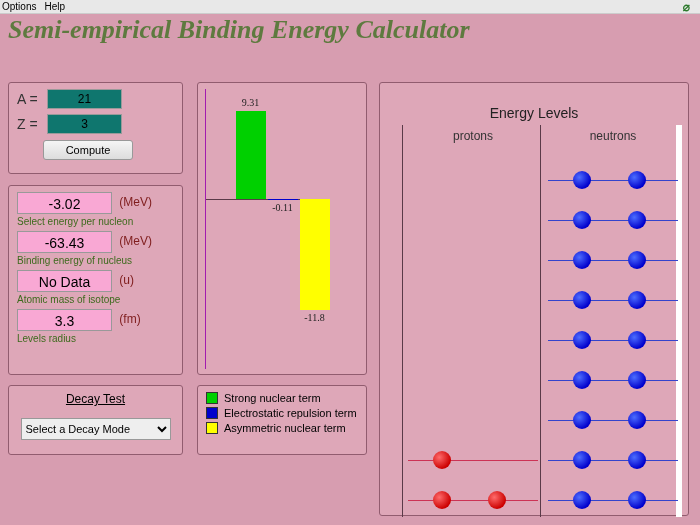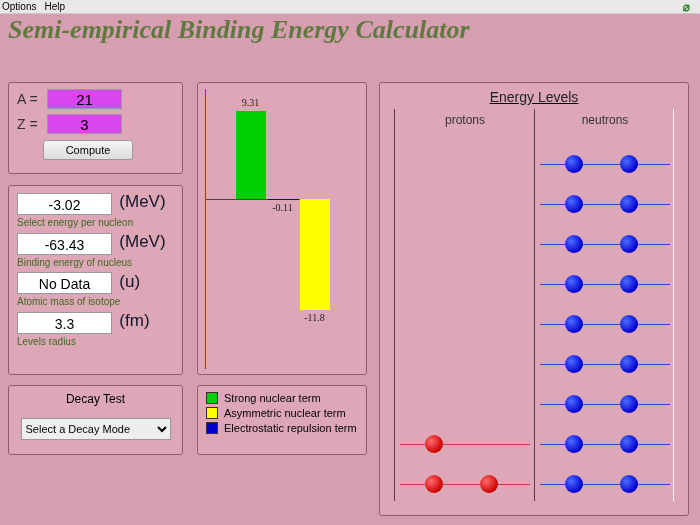--- a/index.html
+++ b/index.html
@@ -59,46 +59,46 @@
     background: #dea7b8;
     border: 1px solid #915c6f;
     border-radius: 3px;
   }
   
   #inputs { left: 0; top: 0; width: 175px; height: 92px; padding: 6px 8px; }
   #inputs .row { display: flex; align-items: center; margin-bottom: 5px; }
   #inputs .lab { width: 30px; font-size: 14px; color: #333; }
   #inputs input {
     width: 75px; height: 20px;
-    font-size: 15px; text-align: center;
-    border: 1px solid #999; background: #d946ef;
+    font-size: 12px; text-align: center;
+    border: 1px solid #999; background: #0f766e;
   }
   .compute-btn {
     width: 90px; height: 20px;
     margin: 6px auto 0 26px;
     display: block;
     font-size: 11px;
     background: linear-gradient(#f5f5f5,#ddd);
     border: 1px solid #999; border-radius: 3px;
     cursor: pointer;
   }
 
   #results { left: 0; top: 103px; width: 175px; height: 190px; padding: 6px 8px 4px 8px; }
   #results .rrow { margin-bottom: 2px; }
   #results .rval {
     display: inline-block; width: 95px; height: 22px;
-    border: 1px solid #999; background: #ffffff;
+    border: 1px solid #999; background: #f9a8d4;
     font-size: 14px; text-align: center; line-height: 22px;
     vertical-align: middle;
   }
-  #results .runit { font-size: 17px; color: #0f172a; margin-left: 4px; }
+  #results .runit { font-size: 12px; color: #7f1d1d; margin-left: 4px; }
   #results .rlabel { color: #3d6a1d; font-size: 10px; margin: 1px 0 4px 0; }
 
   #decay { left: 0; top: 303px; width: 175px; height: 70px; padding: 6px; text-align: center; }
-  #decay .dtitle { font-size: 12px; margin-bottom: 12px; }
+  #decay .dtitle { font-size: 12px; margin-bottom: 12px; text-decoration: underline; }
   #decay select {
     width: 150px; height: 22px; font-size: 11px;
     border: 1px solid #999; background: #eee;
   }
 
   
   #barchart { left: 189px; top: 0; width: 170px; height: 293px; padding: 6px; }
   .chart-area {
     position: relative; width: 155px; height: 280px; margin: 0 auto;
     border-left: 1px solid #a21caf;
@@ -108,25 +108,25 @@
     position: absolute; left: 0; width: 120px; border-top: 1px solid #5a3a48;
   }
   .bar { position: absolute; width: 30px; }
   .bar-label { position: absolute; font-size: 10px; color: #222; width: 40px; text-align: center; }
 
   #legend { left: 189px; top: 303px; width: 170px; height: 70px; padding: 6px 8px; }
   #legend .lrow { display: flex; align-items: center; margin-bottom: 3px; font-size: 11px; }
   #legend .swatch { width: 12px; height: 12px; border: 1px solid #333; margin-right: 6px; flex: none; }
 
   
-  #levels { left: 371px; top: 0; width: 310px; height: 434px; padding: 6px; text-decoration: underline; }
+  #levels { left: 371px; top: 0; width: 310px; height: 434px; padding: 22px; }
   #levels .ltitle { text-align: center; font-size: 14px; color: #222; margin-bottom: 4px; }
   .levels-grid {
     position: relative; margin: 0 auto; width: 280px; height: 392px;
-    border-left: 1px solid #5a3a48; border-right: 1px solid #ffffff;
+    border-left: 1px solid #5a3a48; border-right: 6px solid #ffffff;
   }
   .mid-line { position: absolute; left: 50%; top: 0; bottom: 0; width: 1px; background: #5a3a48; }
   .col-head { position: absolute; top: 4px; width: 140px; text-align: center; font-size: 12px; color: #333; }
   .level-line { position: absolute; height: 1px; width: 130px; }
   .dot {
     position: absolute; width: 18px; height: 18px; border-radius: 50%;
   }
   .dot.proton { background: radial-gradient(circle at 35% 35%, #ff6b6b, #cc0000 70%); }
   .dot.neutron { background: radial-gradient(circle at 35% 35%, #4d6dff, #0000cc 70%); }
 </style>
@@ -202,26 +202,26 @@
         <div class="bar-label" style="left: 89px; top: 222.92px;">-11.8</div>
       </div>
   </div>
 
   <div id="legend" class="panel">
     <div class="lrow">
       <span class="swatch" id="sw-strong" style="background: rgb(0, 208, 0);"></span>
       <span>Strong nuclear term</span>
     </div>
     <div class="lrow">
+      <span class="swatch" id="sw-electro" style="background: rgb(0, 0, 204);"></span>
+      <span>Electrostatic repulsion term</span>
+    </div>
+    <div class="lrow">
       <span class="swatch" id="sw-asym" style="background: rgb(255, 255, 0);"></span>
       <span>Asymmetric  nuclear term</span>
-    </div>
-    <div class="lrow">
-      <span class="swatch" id="sw-electro" style="background: rgb(0, 0, 204);"></span>
-      <span>Electrostatic repulsion term</span>
     </div>
   </div>
 
   <div id="levels" class="panel">
     <div class="ltitle">Energy Levels</div>
     <div class="levels-grid" id="levels-grid">
       <div class="mid-line"></div>
       <div class="col-head" style="left:0">protons</div>
       <div class="col-head" style="left:140px">neutrons</div>
     <div class="level-line" style="top: 375px; left: 5px; background: rgb(204, 51, 85);"></div>

